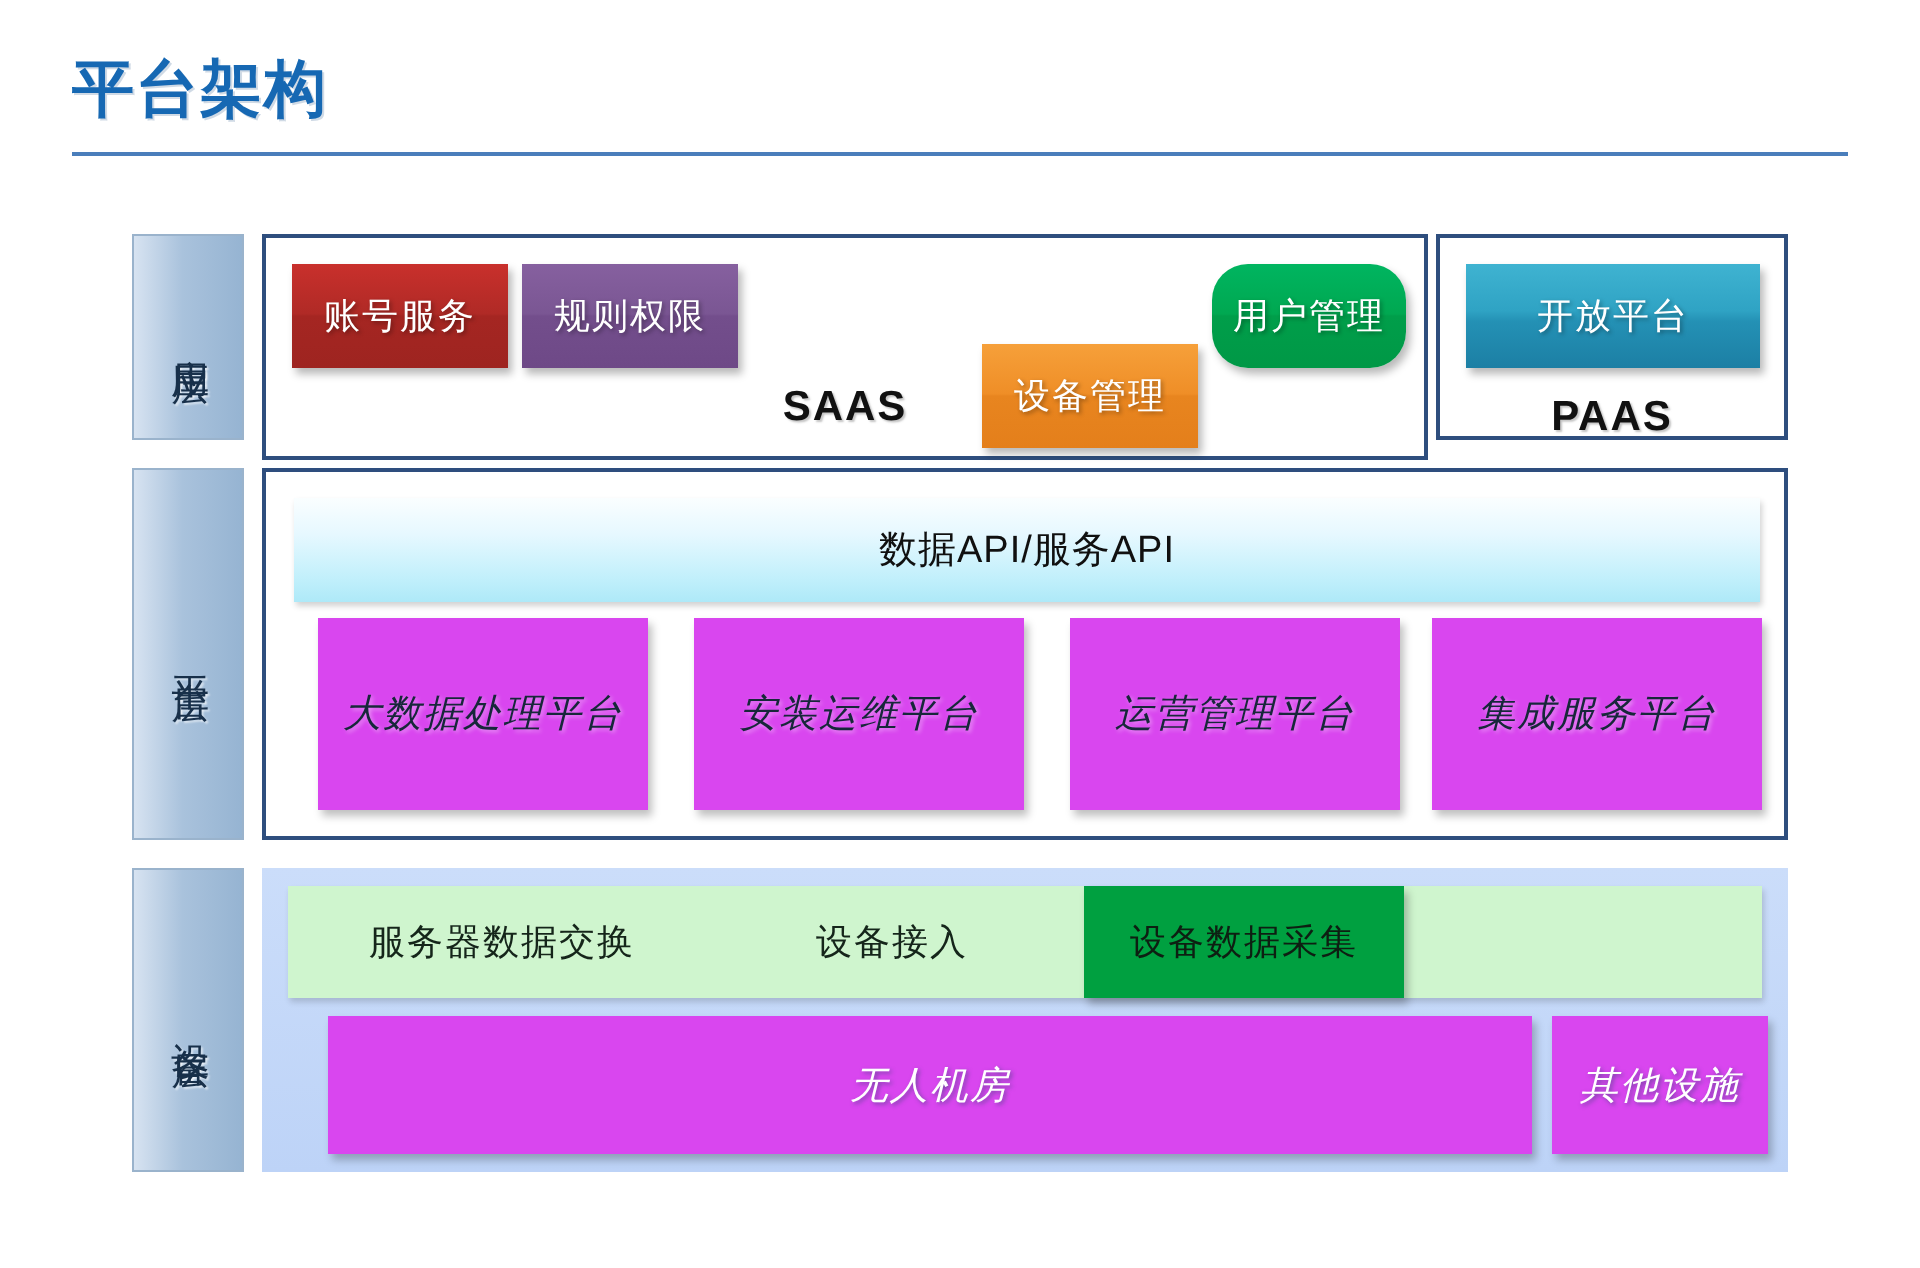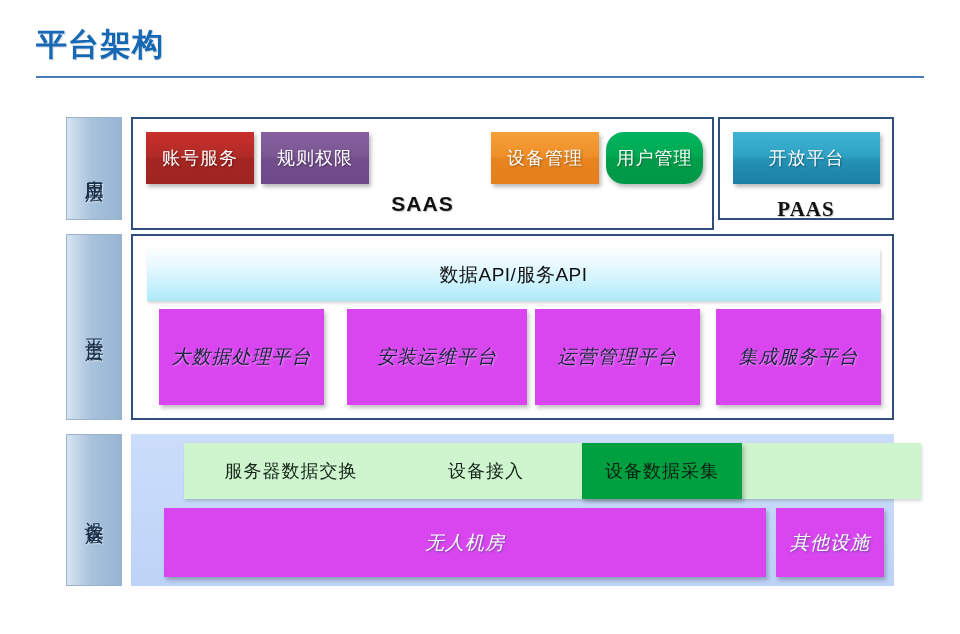--- a/index.html
+++ b/index.html
@@ -67,21 +67,21 @@
     justify-content: center;
     color: #ffffff;
     font-size: 18px;
     letter-spacing: 1px;
     box-shadow: 2px 3px 4px rgba(0,0,0,0.28);
     text-shadow: 1px 1px 2px rgba(0,0,0,0.35);
   }
   .chip-red    { background: linear-gradient(to bottom, #C9302C 0%, #B02A26 48%, #A52622 50%, #9E2420 100%); }
   .chip-purple { background: linear-gradient(to bottom, #86609F 0%, #7A5693 48%, #734E8C 50%, #6E4987 100%); }
   .chip-olive  { background: linear-gradient(to bottom, #9CC64A 0%, #8FBB3C 48%, #85B234 50%, #7FAC2F 100%); }
-  .chip-orange { background: linear-gradient(to bottom, #F6A03A 0%, #EF8E27 48%, #E8851F 50%, #E47F1B 100%); }
+  .chip-orange { background: linear-gradient(to bottom, #F6A03A 0%, #EF8E27 48%, #E8851F 50%, #E47F1B 100%); margin-top: 40px; }
   .chip-green  { background: linear-gradient(to bottom, #00B560 0%, #00A851 48%, #009E4A 50%, #009846 100%); }
   .chip-teal   { background: linear-gradient(to bottom, #3FB3D1 0%, #2FA3C4 45%, #2491B5 55%, #1C7FA4 100%); }
 
   
   .tier-caption {
     display: flex;
     align-items: center;
     justify-content: center;
     font-size: 21px;
     font-weight: bold;
@@ -163,48 +163,48 @@
   <div class="abs chip chip-green" style="left:473px; top:13px; width:97px; height:52px;border-radius:18px;">
     <span>用户管理</span>
   </div>
   <div class="abs tier-caption" style="left:0px; top:70px; width:579px; height:29px;">SAAS</div>
 </div>
 
 <div class="abs panel-outline" style="left:718px; top:117px; width:176px; height:103px;">
   <div class="abs chip chip-teal" style="left:13px; top:13px; width:147px; height:52px;">
     <span>开放平台</span>
   </div>
-  <div class="abs tier-caption" style="left:0px; top:70px; width:172px; height:40px;font-family:Liberation Serif, serif;">PAAS</div>
+  <div class="abs tier-caption" style="left:0px; top:70px; width:172px; height:40px;">PAAS</div>
 </div>
 
 <div class="abs layer-label" style="left:66px; top:234px; width:56px; height:186px;">平台层</div>
 
 <div class="abs panel-outline" style="left:131px; top:234px; width:763px; height:186px;">
   <div class="abs api-band" style="left:14px; top:13px; width:733px; height:52px;">
     <span>数据API/服务API</span>
   </div>
   <div class="abs blue-box" style="left:26px; top:73px; width:165px; height:96px;">
     <span>大数据处理平台</span>
   </div>
-  <div class="abs blue-box" style="left:214px; top:73px; width:180px; height:96px;">
+  <div class="abs blue-box" style="left:214px; top:73px; width:165px; height:96px;">
     <span>安装运维平台</span>
   </div>
   <div class="abs blue-box" style="left:402px; top:73px; width:165px; height:96px;">
     <span>运营管理平台</span>
   </div>
   <div class="abs blue-box" style="left:583px; top:73px; width:165px; height:96px;">
     <span>集成服务平台</span>
   </div>
 </div>
 
 <div class="abs layer-label" style="left:66px; top:434px; width:56px; height:152px;">设备层</div>
 
 <div class="abs device-shell" style="left:131px; top:434px; width:763px; height:152px;">
 
-  <div class="abs green-band" style="left:13px; top:9px; width:737px; height:56px;margin-left:40px;">
+  <div class="abs green-band" style="left:13px; top:9px; width:737px; height:56px;">
     <div class="abs green-item" style="left:13px; top:0px; width:188px; height:56px;">
       <span>服务器数据交换</span>
     </div>
     <div class="abs green-item" style="left:222px; top:0px; width:160px; height:56px;">
       <span>设备接入</span>
     </div>
     <div class="abs green-item solid" style="left:398px; top:0px; width:160px; height:56px;">
       <span>设备数据采集</span>
     </div>
   </div>

